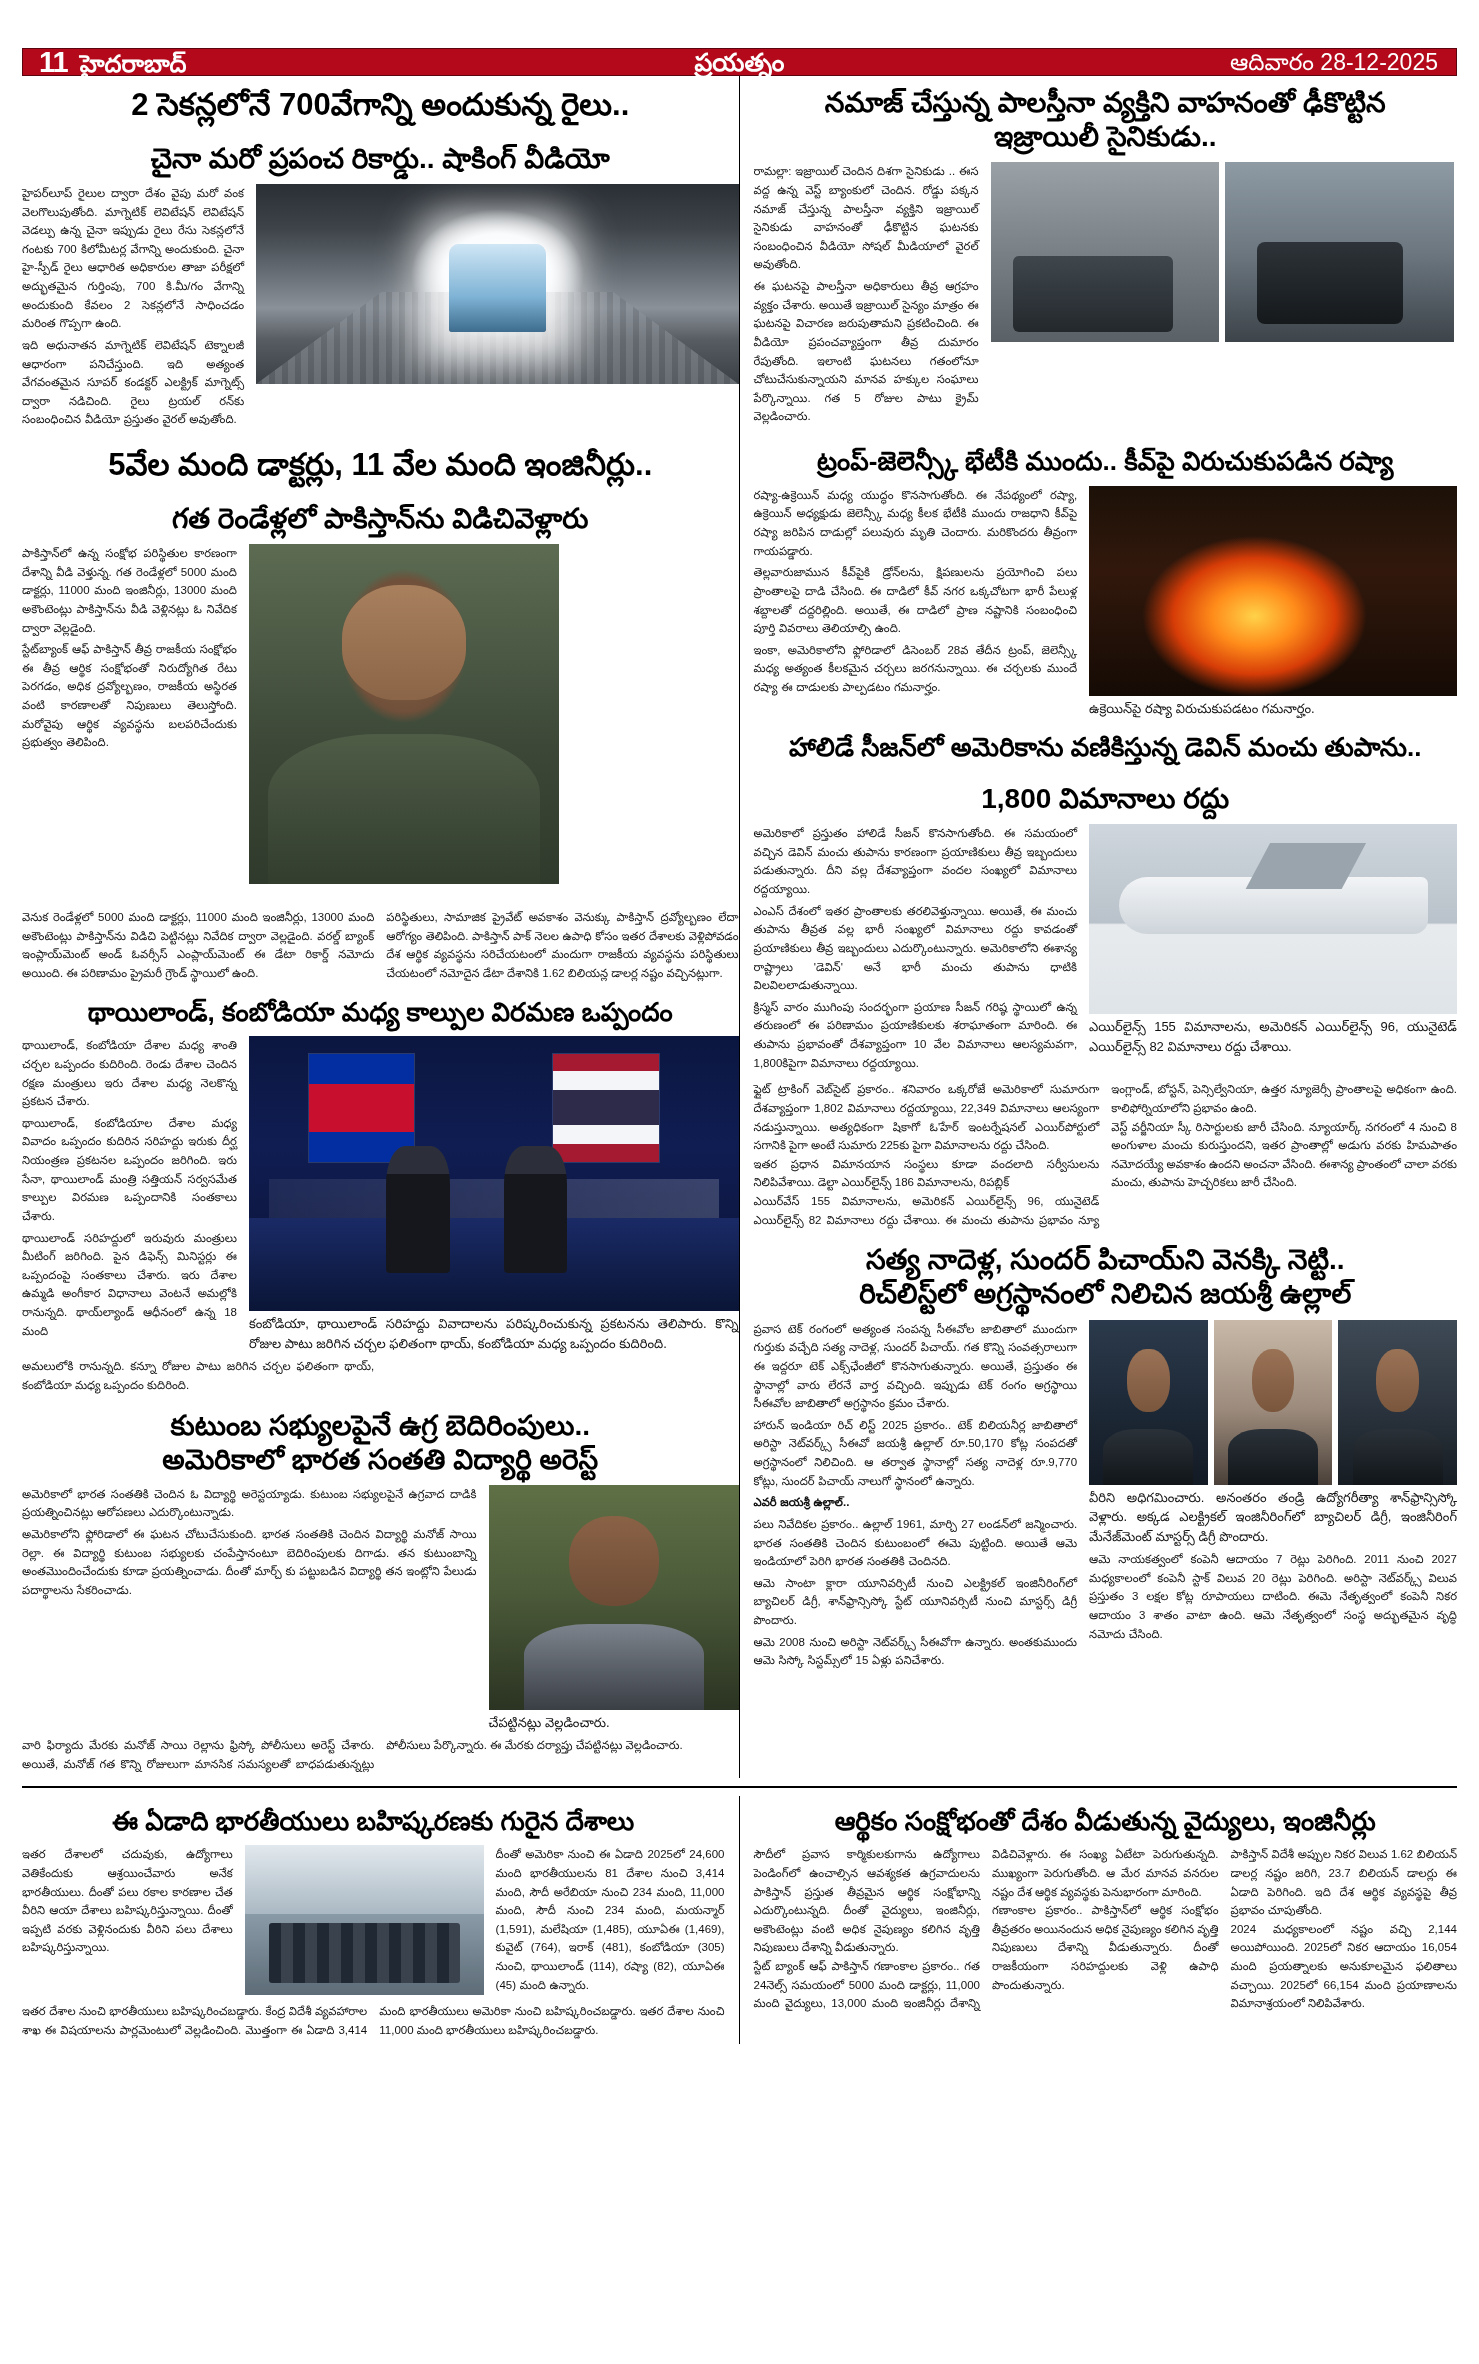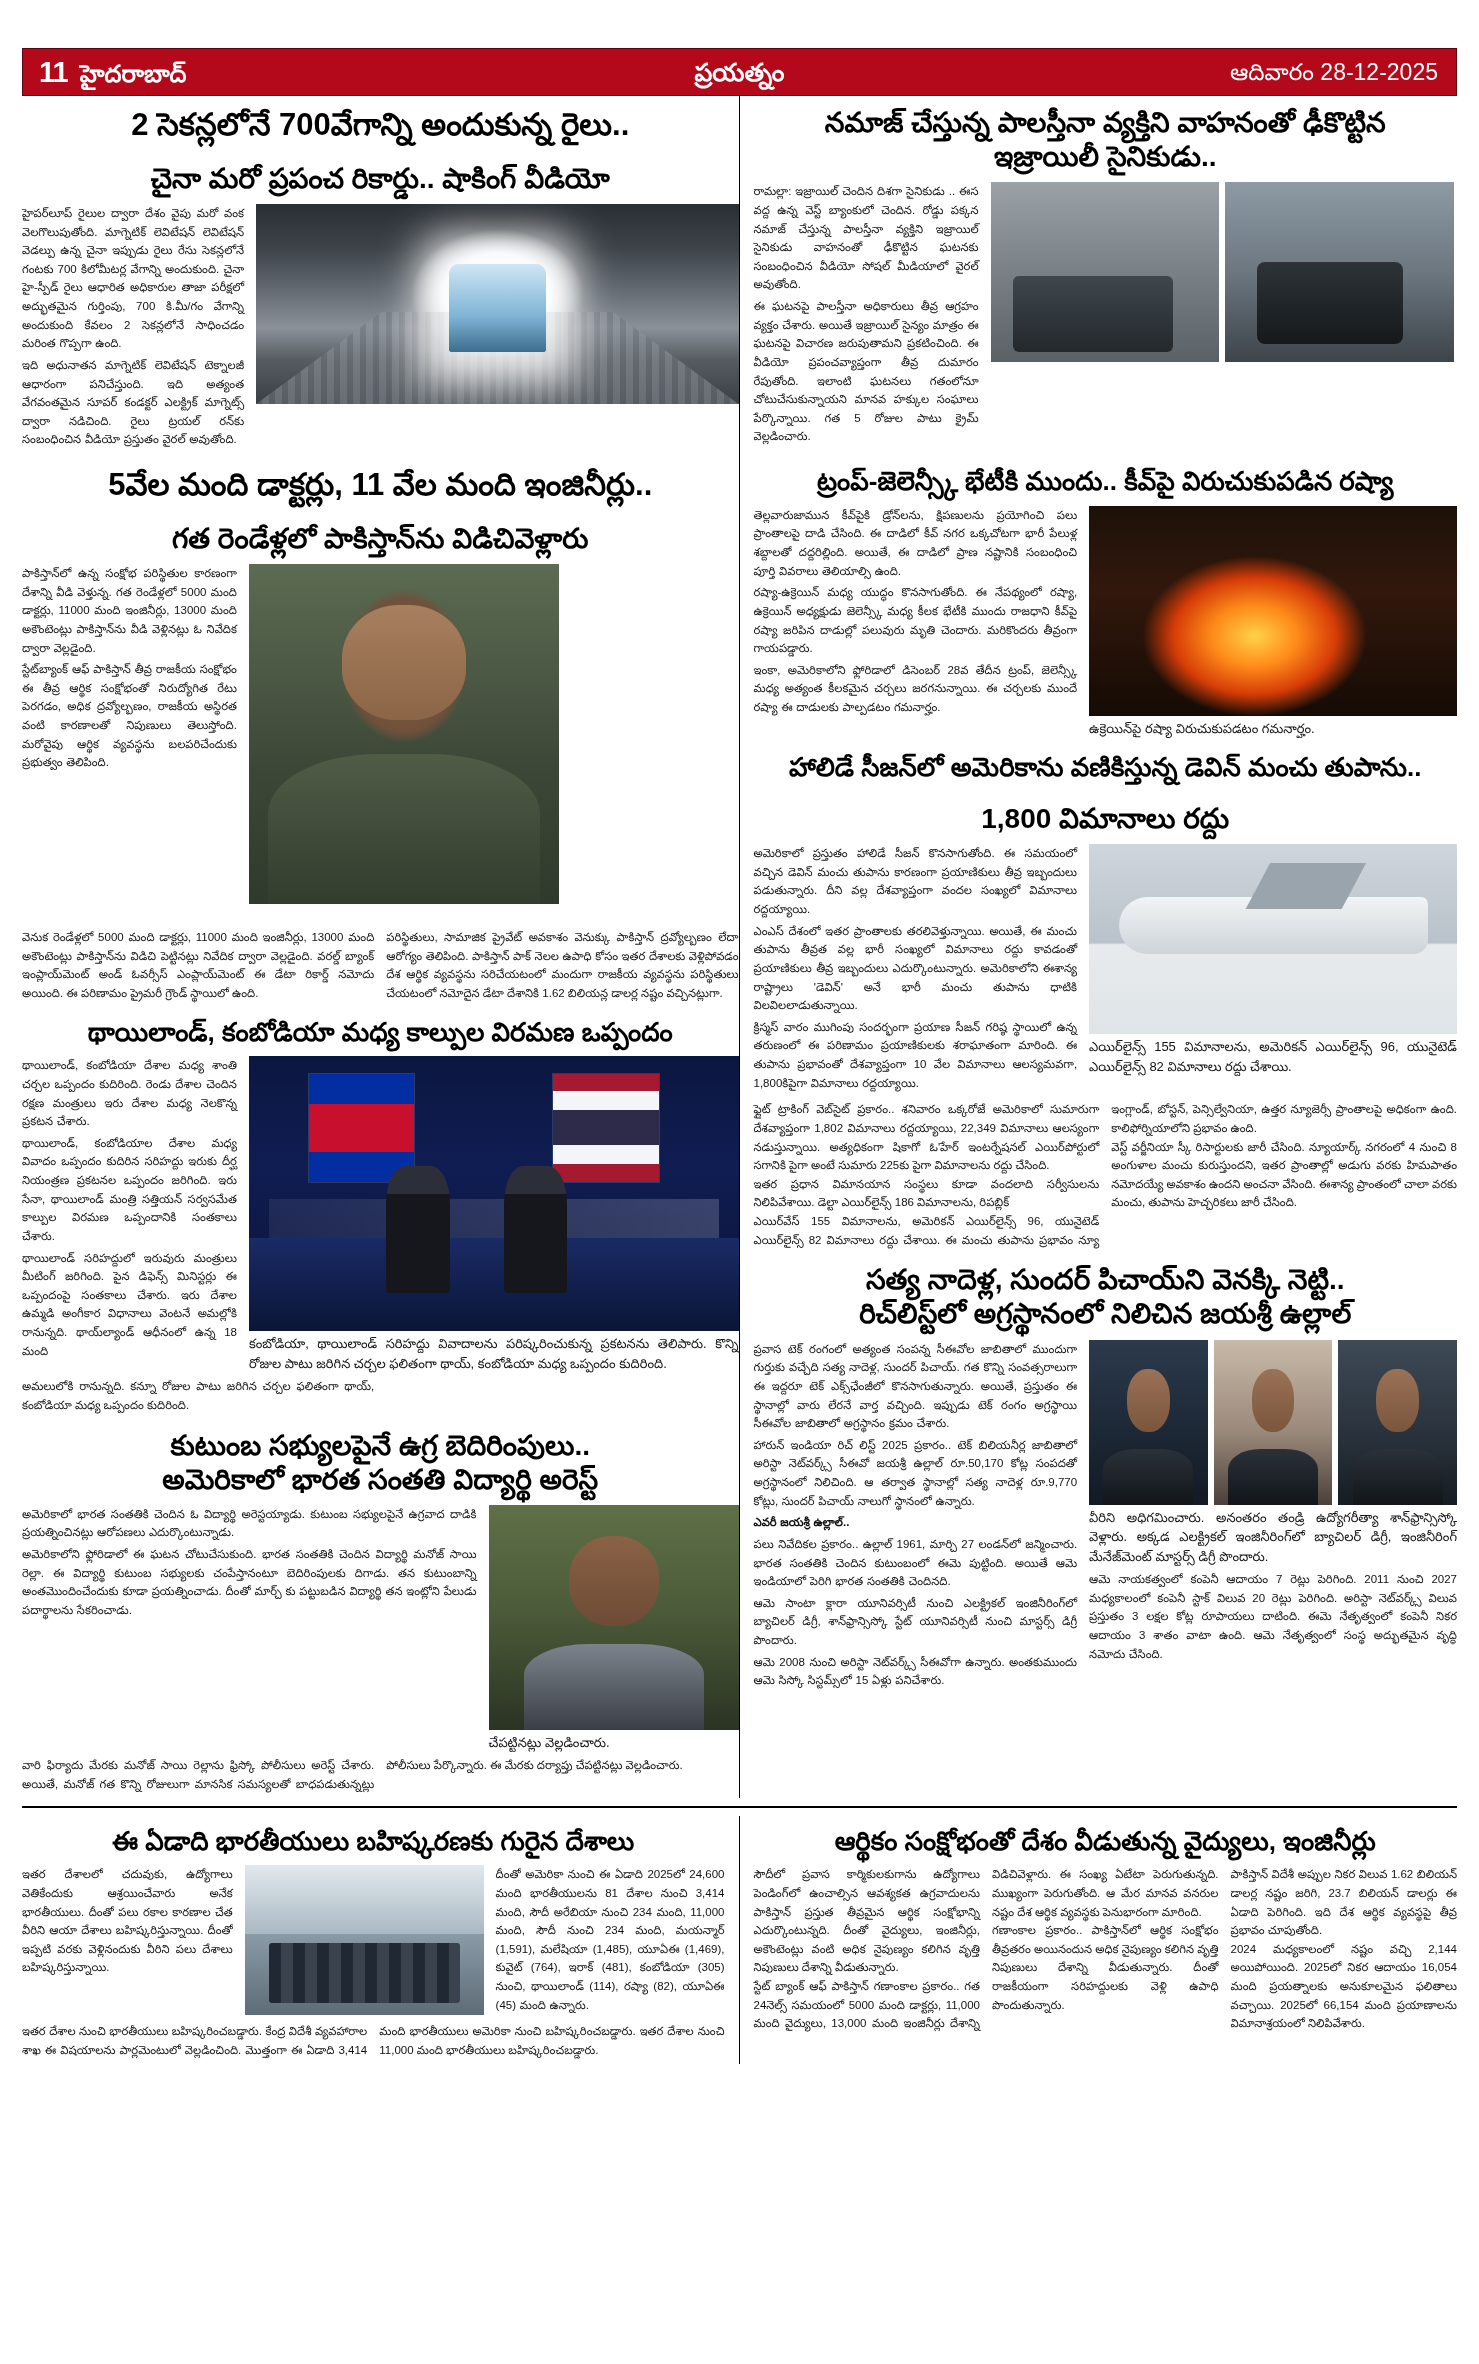--- a/index.html
+++ b/index.html
@@ -14,21 +14,21 @@
     width: 1479px;
     min-height: 2364px;
     background: #fff;
     padding: 0 0 10px 0;
     position: relative;
   }
 
   
   .masthead {
     margin: 48px 22px 0 22px;
-    height: 48px;
+    height: 28px;
     background: #b3091a;
     border: 1px solid #5a0510;
     display: flex;
     align-items: center;
     color: #fff;
     position: relative;
   }
   .mh-left {
     display: flex;
     align-items: baseline;
@@ -444,22 +444,22 @@
       </div>
 
       <div class="col col-right">
 
         <div class="art">
           <div class="hl hl-md">
             <span class="l">ట్రంప్-జెలెన్స్కీ భేటీకి ముందు.. కీవ్‌పై విరుచుకుపడిన రష్యా</span>
           </div>
           <div class="flowrow">
             <div class="txtcol" style="flex:0 0 46%;">
+              <p>రష్యా-ఉక్రెయిన్ మధ్య యుద్ధం కొనసాగుతోంది. ఈ నేపథ్యంలో రష్యా, ఉక్రెయిన్ అధ్యక్షుడు జెలెన్స్కీ మధ్య కీలక భేటీకి ముందు రాజధాని కీవ్‌పై రష్యా జరిపిన దాడుల్లో పలువురు మృతి చెందారు. మరికొందరు తీవ్రంగా గాయపడ్డారు.</p>
               <p>తెల్లవారుజామున కీవ్‌పైకి డ్రోన్‌లను, క్షిపణులను ప్రయోగించి పలు ప్రాంతాలపై దాడి చేసింది. ఈ దాడిలో కీవ్ నగర ఒక్కచోటగా భారీ పేలుళ్ల శబ్దాలతో దద్దరిల్లింది. అయితే, ఈ దాడిలో ప్రాణ నష్టానికి సంబంధించి పూర్తి వివరాలు తెలియాల్సి ఉంది.</p>
-              <p>రష్యా-ఉక్రెయిన్ మధ్య యుద్ధం కొనసాగుతోంది. ఈ నేపథ్యంలో రష్యా, ఉక్రెయిన్ అధ్యక్షుడు జెలెన్స్కీ మధ్య కీలక భేటీకి ముందు రాజధాని కీవ్‌పై రష్యా జరిపిన దాడుల్లో పలువురు మృతి చెందారు. మరికొందరు తీవ్రంగా గాయపడ్డారు.</p>
               <p>ఇంకా, అమెరికాలోని ఫ్లోరిడాలో డిసెంబర్ 28వ తేదీన ట్రంప్, జెలెన్స్కీ మధ్య అత్యంత కీలకమైన చర్చలు జరగనున్నాయి. ఈ చర్చలకు ముందే రష్యా ఈ దాడులకు పాల్పడటం గమనార్హం.</p>
             </div>
             <div style="flex:1 1 auto;">
               <div class="photo ph-fire"></div>
               <div class="cap">ఉక్రెయిన్‌పై రష్యా విరుచుకుపడటం గమనార్హం.</div>
             </div>
           </div>
         </div>
 
         <div class="art">

